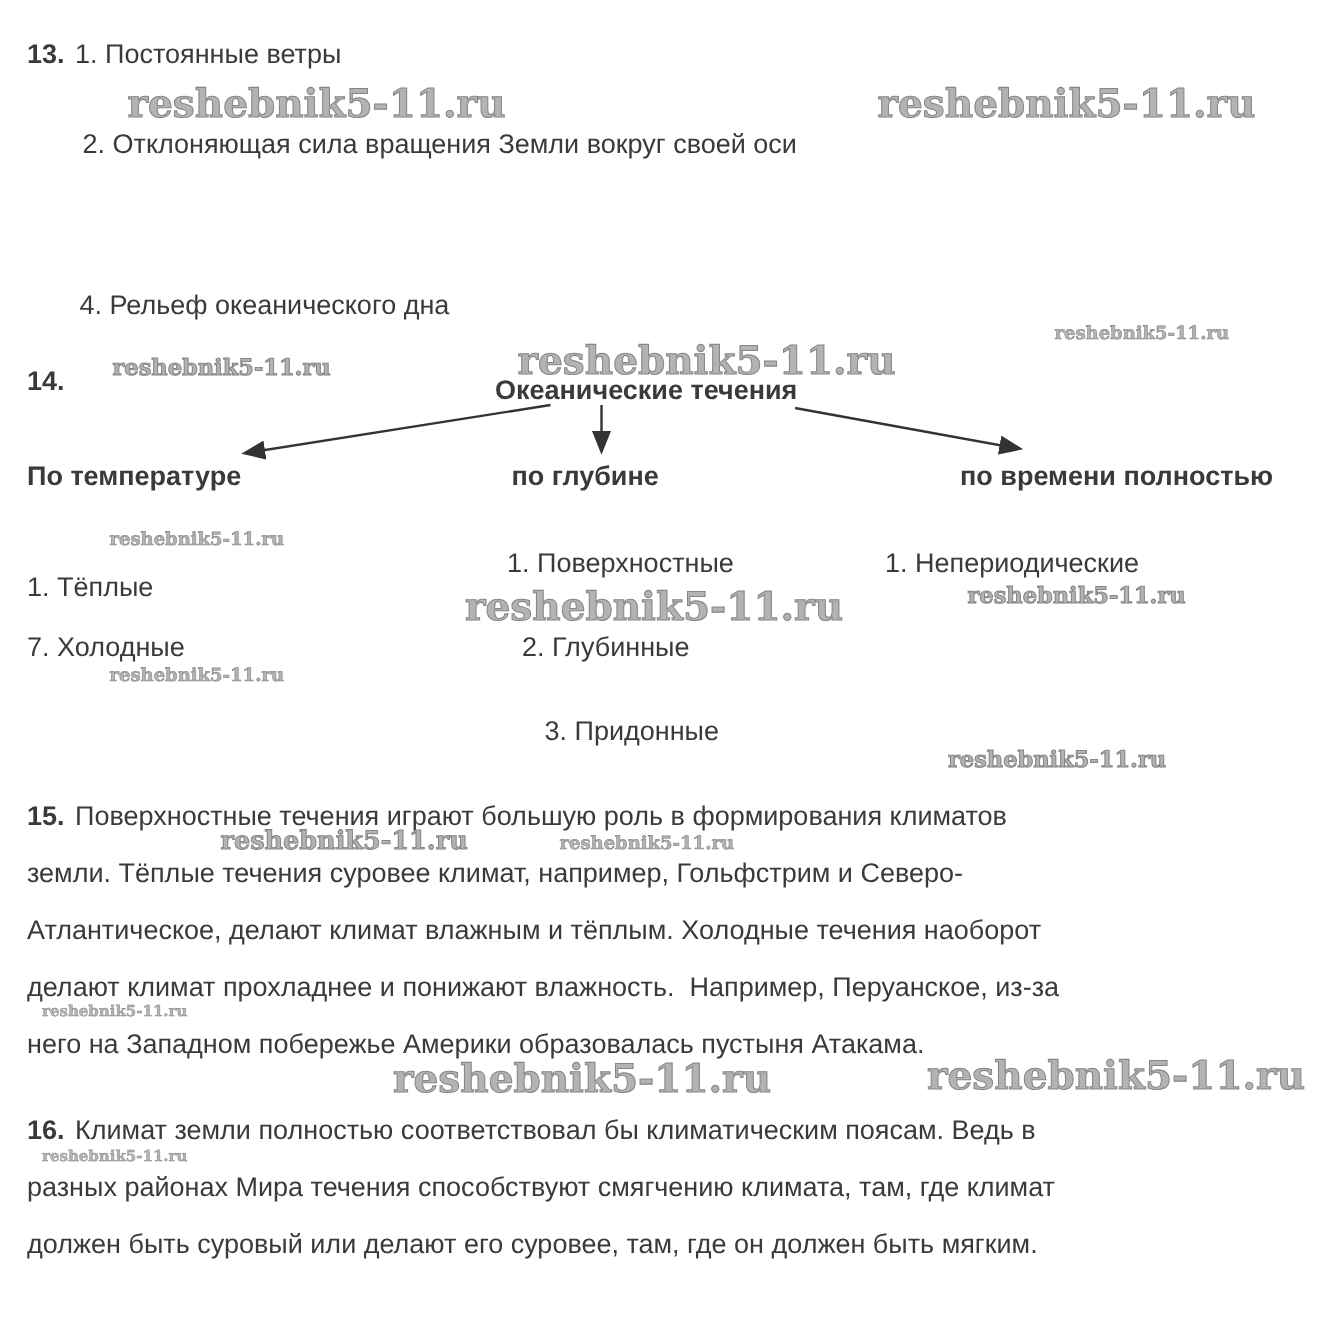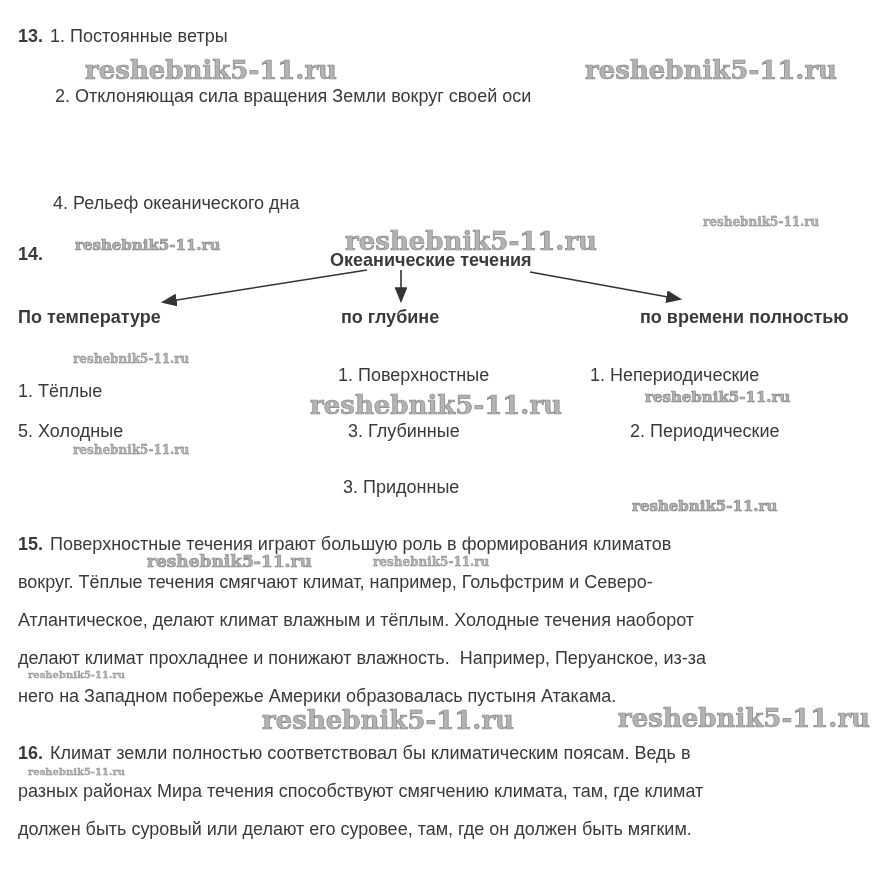--- a/index.html
+++ b/index.html
@@ -56,37 +56,36 @@
     <line x1="401" y1="270" x2="401" y2="300" stroke="#333" stroke-width="1.6" marker-end="url(#ah)"></line>
     <line x1="530" y1="272" x2="679" y2="299" stroke="#333" stroke-width="1.6" marker-end="url(#ah)"></line>
   </svg>
 
   <div class="line bold" style="left:18px; top:306px;">По температуре</div>
   <div class="line bold" style="left:341px; top:306px;">по глубине</div>
   <div class="line bold" style="left:640px; top:306px;">по времени полностью</div>
 
   <div class="wm wm-sm" style="left:73px; top:352px;">reshebnik5-11.ru</div>
   <div class="line" style="left:18px; top:364px;margin-top:16px;">1. Тёплые</div>
-  <div class="line" style="left:18px; top:420px;">5. Холодные</div>
+  <div class="line" style="left:18px; top:420px;">7. Холодные</div>
   <div class="wm wm-sm" style="left:73px; top:443px;">reshebnik5-11.ru</div>
 
   <div class="line" style="left:338px; top:364px;">1. Поверхностные</div>
   <div class="wm wm-xl" style="left:310px; top:390px;">reshebnik5-11.ru</div>
-  <div class="line" style="left:348px; top:420px;">3. Глубинные</div>
-  <div class="line" style="left:343px; top:476px;">3. Придонные</div>
+  <div class="line" style="left:348px; top:420px;">2. Глубинные</div>
+  <div class="line" style="left:363px; top:476px;">3. Придонные</div>
 
   <div class="line" style="left:590px; top:364px;">1. Непериодические</div>
   <div class="wm wm-md" style="left:645px; top:388px;">reshebnik5-11.ru</div>
-  <div class="line" style="left:630px; top:420px;">2. Периодические</div>
   <div class="wm wm-md" style="left:632px; top:497px;">reshebnik5-11.ru</div>
 
   <div class="line" style="left:18px; top:533px;text-align:center;"><span class="b">15.</span><span>Поверхностные течения играют большую роль в формирования климатов</span></div>
   <div class="wm wm-lg" style="left:147px; top:551px;">reshebnik5-11.ru</div>
   <div class="wm wm-sm" style="left:373px; top:555px;">reshebnik5-11.ru</div>
-  <div class="line" style="left:18px; top:571px;">вокруг. Тёплые течения смягчают климат, например, Гольфстрим и Северо-</div>
+  <div class="line" style="left:18px; top:571px;">земли. Тёплые течения суровее климат, например, Гольфстрим и Северо-</div>
   <div class="line" style="left:18px; top:647px;">делают климат прохладнее и понижают влажность.  Например, Перуанское, из-за</div>
   <div class="line" style="left:18px; top:609px;">Атлантическое, делают климат влажным и тёплым. Холодные течения наоборот</div>
   <div class="wm wm-xs" style="left:28px; top:669px;">reshebnik5-11.ru</div>
   <div class="line" style="left:18px; top:685px;">него на Западном побережье Америки образовалась пустыня Атакама.</div>
 
   <div class="wm wm-xl" style="left:262px; top:705px;">reshebnik5-11.ru</div>
   <div class="wm wm-xl" style="left:618px; top:703px;">reshebnik5-11.ru</div>
 
   <div class="line" style="left:18px; top:742px;"><span class="b">16.</span><span>Климат земли полностью соответствовал бы климатическим поясам. Ведь в</span></div>
   <div class="wm wm-xs" style="left:28px; top:766px;">reshebnik5-11.ru</div>

